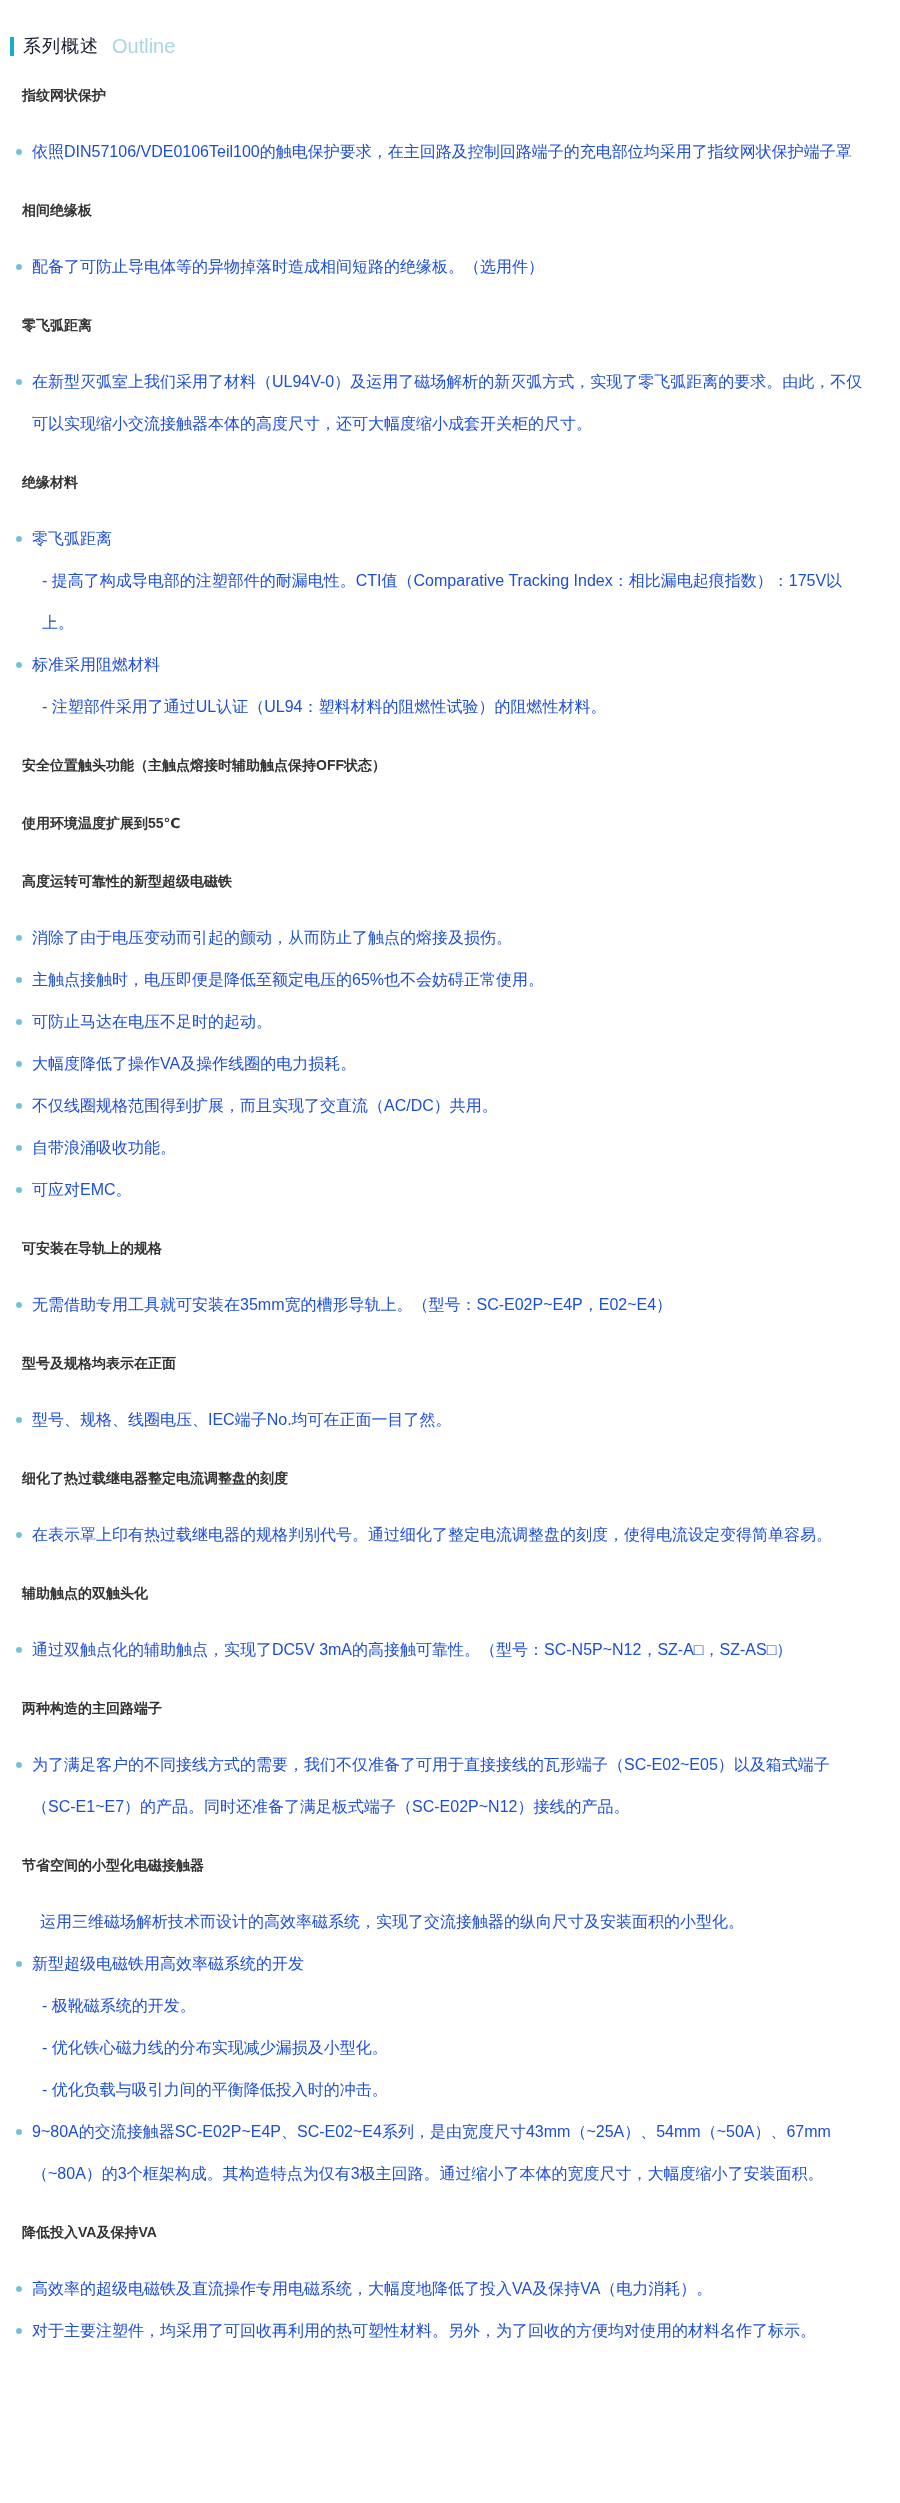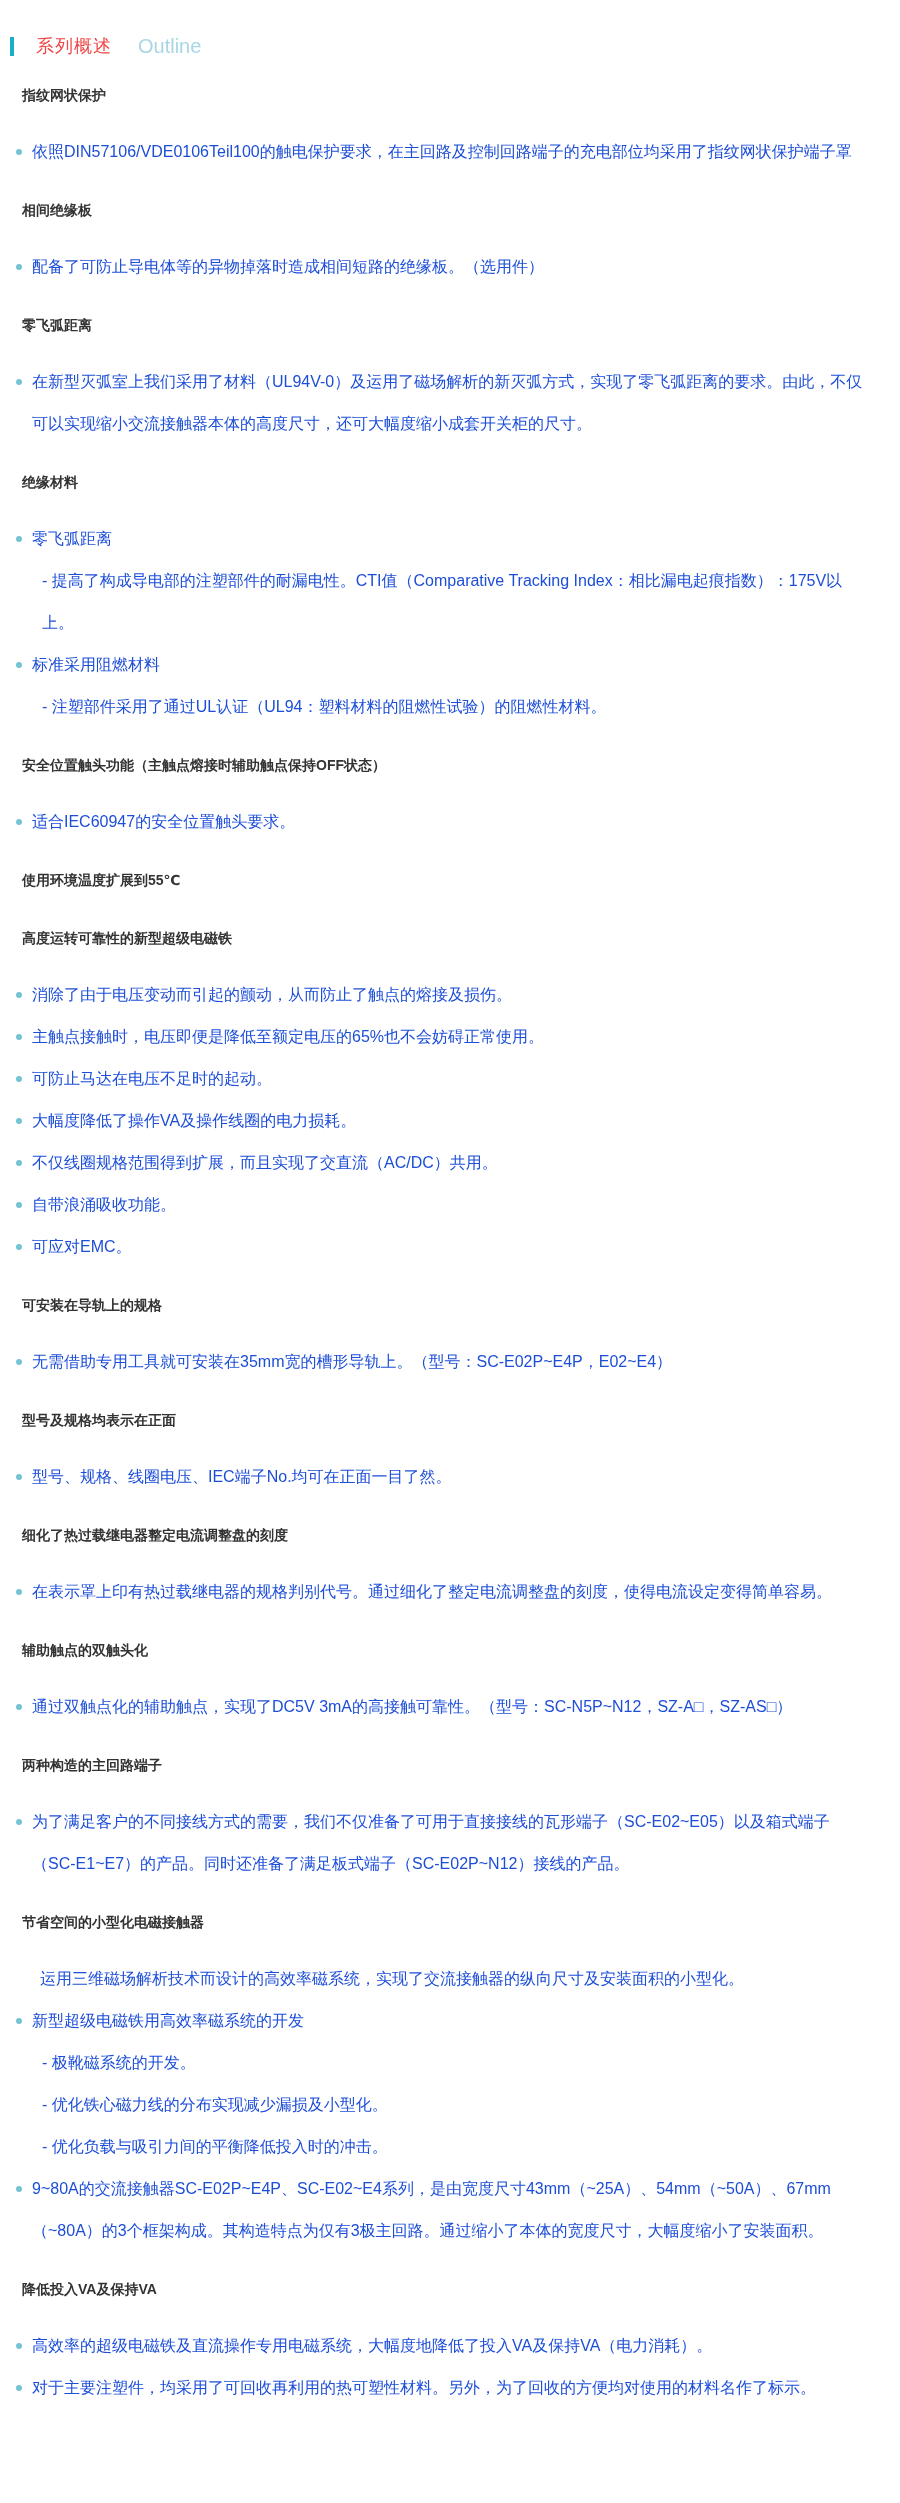--- a/index.html
+++ b/index.html
@@ -21,22 +21,22 @@
   .accent-bar {
     display: inline-block;
     width: 4px;
     height: 19px;
     background: var(--accent, #18aec5);
     margin-right: 6px;
   }
   .title-zh {
     font-size: 18px;
     font-weight: normal;
-    color: #ef4444;
-    margin: 16px;
+    color: #0f172a;
+    margin: 3px;
     line-height: 24px;
     letter-spacing: 1px;
   }
   .title-en {
     font-size: 20px;
     color: var(--outline, #a9d6e5);
     margin-left: 10px;
     line-height: 24px;
   }
 
@@ -94,21 +94,20 @@
       </section>
       <section>
         <h2 class="sec-title">绝缘材料</h2>
         <div class="item bullet"><span class="dot"></span><span class="txt">零飞弧距离</span></div>
         <div class="item sub"><span class="txt">- 提高了构成导电部的注塑部件的耐漏电性。CTI值（Comparative Tracking Index：相比漏电起痕指数）：175V以上。</span></div>
         <div class="item bullet"><span class="dot"></span><span class="txt">标准采用阻燃材料</span></div>
         <div class="item sub"><span class="txt">- 注塑部件采用了通过UL认证（UL94：塑料材料的阻燃性试验）的阻燃性材料。</span></div>
       </section>
       <section>
         <h2 class="sec-title">安全位置触头功能（主触点熔接时辅助触点保持OFF状态）</h2>
-        <div class="item bullet"><span class="dot"></span><span class="txt">适合IEC60947的安全位置触头要求。</span></div>
       </section>
       <section>
         <h2 class="sec-title">使用环境温度扩展到55℃</h2>
       </section>
       <section>
         <h2 class="sec-title">高度运转可靠性的新型超级电磁铁</h2>
         <div class="item bullet"><span class="dot"></span><span class="txt">消除了由于电压变动而引起的颤动，从而防止了触点的熔接及损伤。</span></div>
         <div class="item bullet"><span class="dot"></span><span class="txt">主触点接触时，电压即便是降低至额定电压的65%也不会妨碍正常使用。</span></div>
         <div class="item bullet"><span class="dot"></span><span class="txt">可防止马达在电压不足时的起动。</span></div>
         <div class="item bullet"><span class="dot"></span><span class="txt">大幅度降低了操作VA及操作线圈的电力损耗。</span></div>

